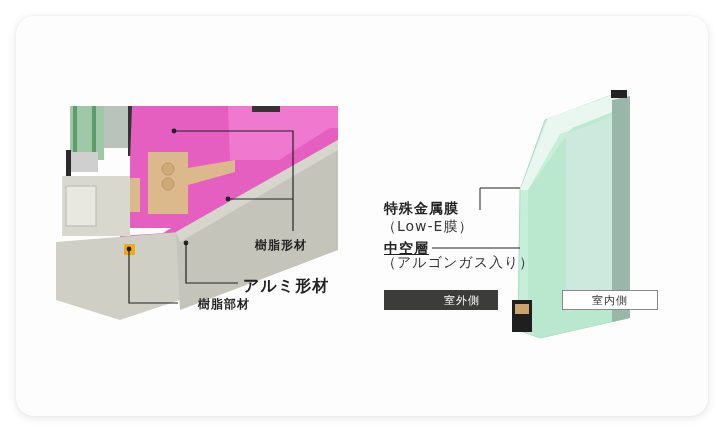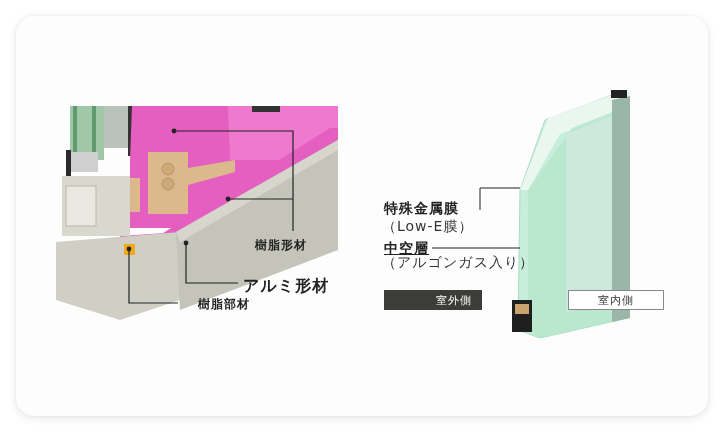--- a/index.html
+++ b/index.html
@@ -15,22 +15,22 @@
     letter-spacing: 1px; white-space: nowrap;
   }
   .sub {
     position: absolute; color: #333; font-size: 14px; letter-spacing: 1px; white-space: nowrap;
   }
   .big { font-size: 14px; font-weight: bold; letter-spacing: 1px; }
   .side-tag {
     position: absolute; height: 20px; display: flex; align-items: center; justify-content: center;
     font-size: 11px; letter-spacing: 1px;
   }
-  .tag-out { left: 384px; top: 290px; width: 98px; background: #3c3c38; color: #fff; padding-left: 42px; }
-  .tag-in  { left: 562px; top: 290px; width: 96px; background: #fff; color: #333; border: 1px solid #888; margin-left: 6px; }
+  .tag-out { left: 384px; top: 290px; width: 114px; background: #3c3c38; color: #fff; padding-left: 42px; }
+  .tag-in  { left: 562px; top: 290px; width: 96px; background: #fff; color: #333; border: 1px solid #888; }
   svg { position: absolute; left: 0; top: 0; }
 </style>
 </head>
 <body>
 
 <div class="card"></div>
 
 <svg width="724" height="436">
 
   <rect x="70" y="106" width="34" height="54" fill="#9fc7a8"></rect>

